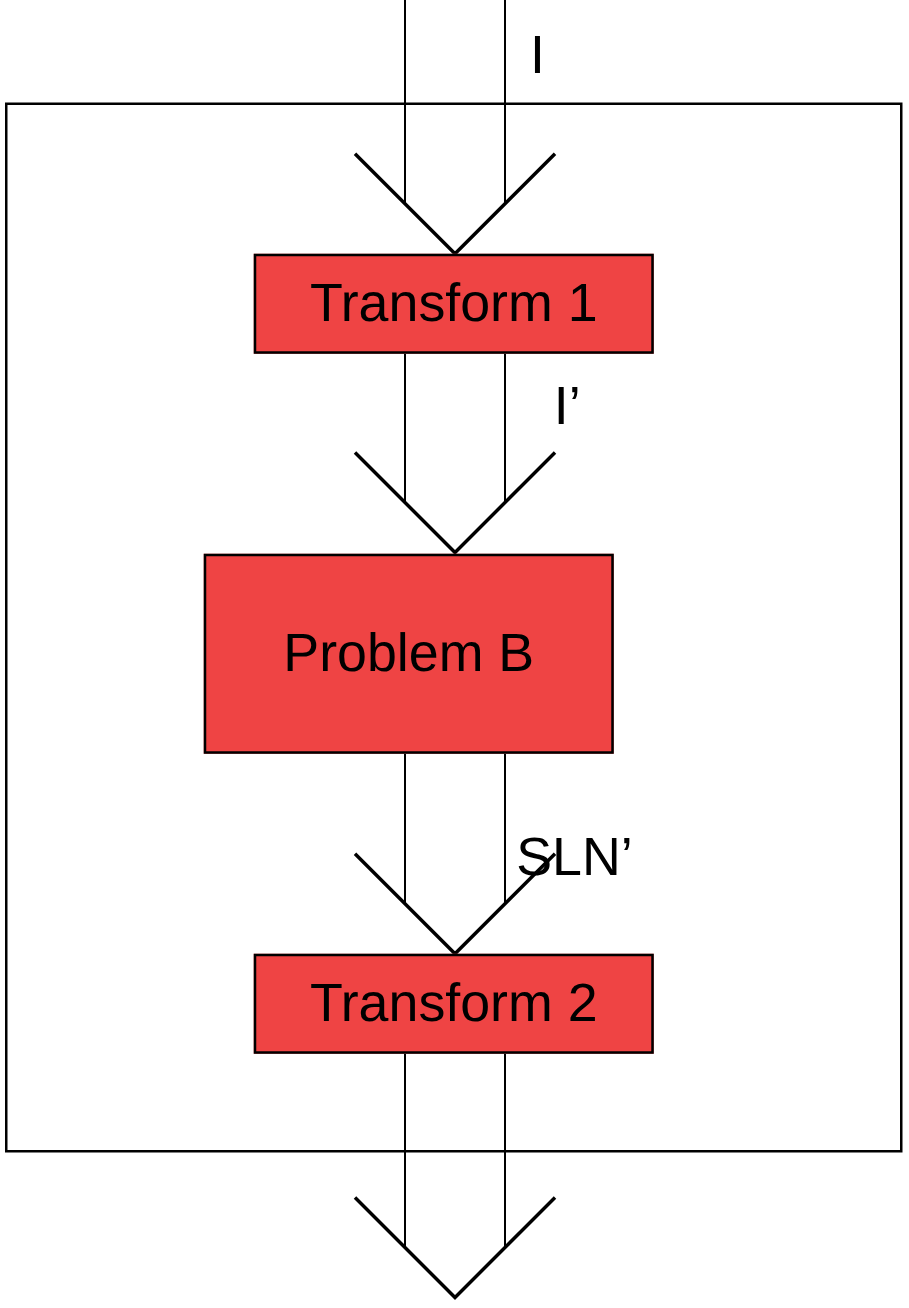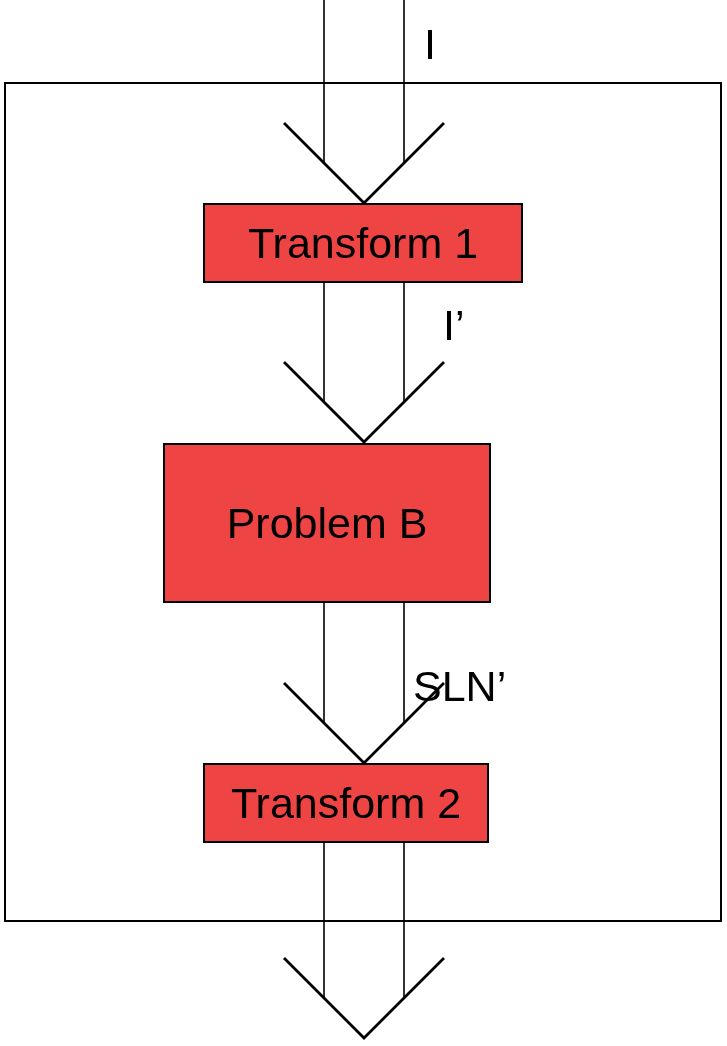--- a/index.html
+++ b/index.html
@@ -47,21 +47,21 @@
     position: absolute;
     border: 2px solid #000000;
     background: #ef4444;
     box-sizing: border-box;
     display: flex;
     align-items: center;
     justify-content: center;
   }
   #box-transform1 { left: 203px; top: 203px; width: 320px; height: 80px; }
   #box-problem-b  { left: 163px; top: 443px; width: 328px; height: 160px; }
-  #box-transform2 { left: 203px; top: 763px; width: 286px; height: 80px; }
+  #box-transform2 { left: 203px; top: 763px; width: 320px; height: 80px; }
   .node-label {
     font-size: 43px;
     line-height: 1;
     white-space: nowrap;
   }
   .float-label {
     position: absolute;
     font-size: 43px;
     line-height: 43px;
     white-space: nowrap;

